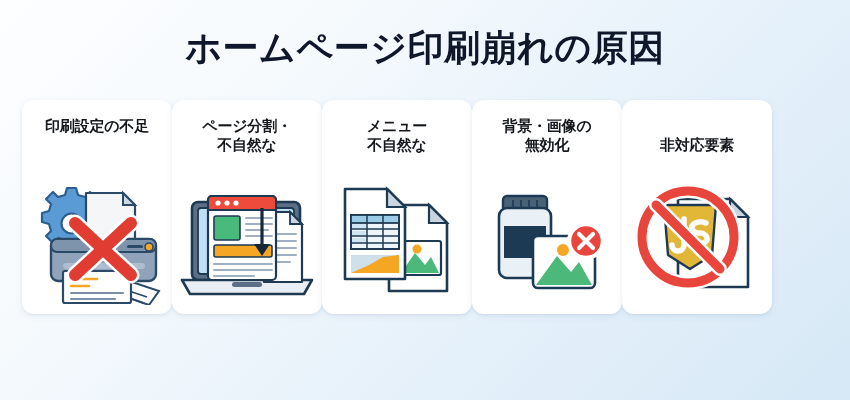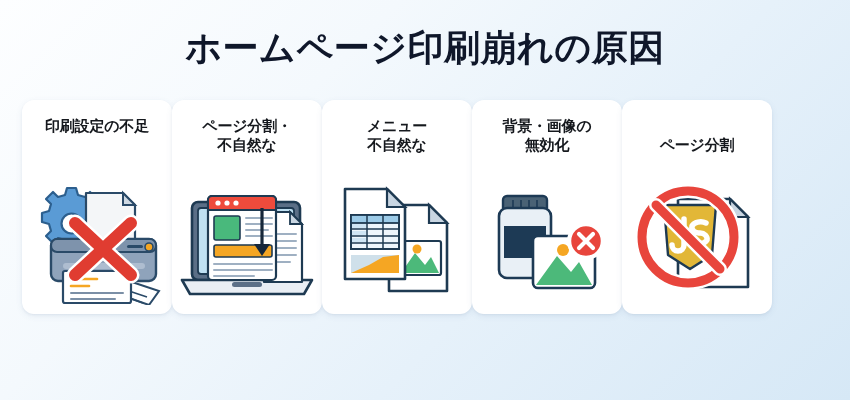--- a/index.html
+++ b/index.html
@@ -245,21 +245,21 @@
             <circle cx="101" cy="53" r="16" fill="#e8453c" stroke="#ffffff" stroke-width="2.5"></circle>
             <path d="M94 46 L108 60 M108 46 L94 60" stroke="#ffffff" stroke-width="4.2" stroke-linecap="round"></path>
           </g>
         </svg>
       </div>
     </div>
 
     <div class="card">
       <div class="card-title">
         <br>
-        <span>ページ分割</span>
+        <span>非対応要素</span>
       </div>
       <div class="card-art">
         <svg width="126" height="118" viewBox="0 0 126 118">
 
           <g>
             <path d="M44 16 L96 16 L114 34 L114 104 L44 104 Z" fill="#ffffff" stroke="#1e3a52" stroke-width="2.6" stroke-linejoin="round"></path>
             <path d="M96 16 L96 34 L114 34 Z" fill="#c9d6e2" stroke="#1e3a52" stroke-width="2.2"></path>
           </g>
 
           <g>

